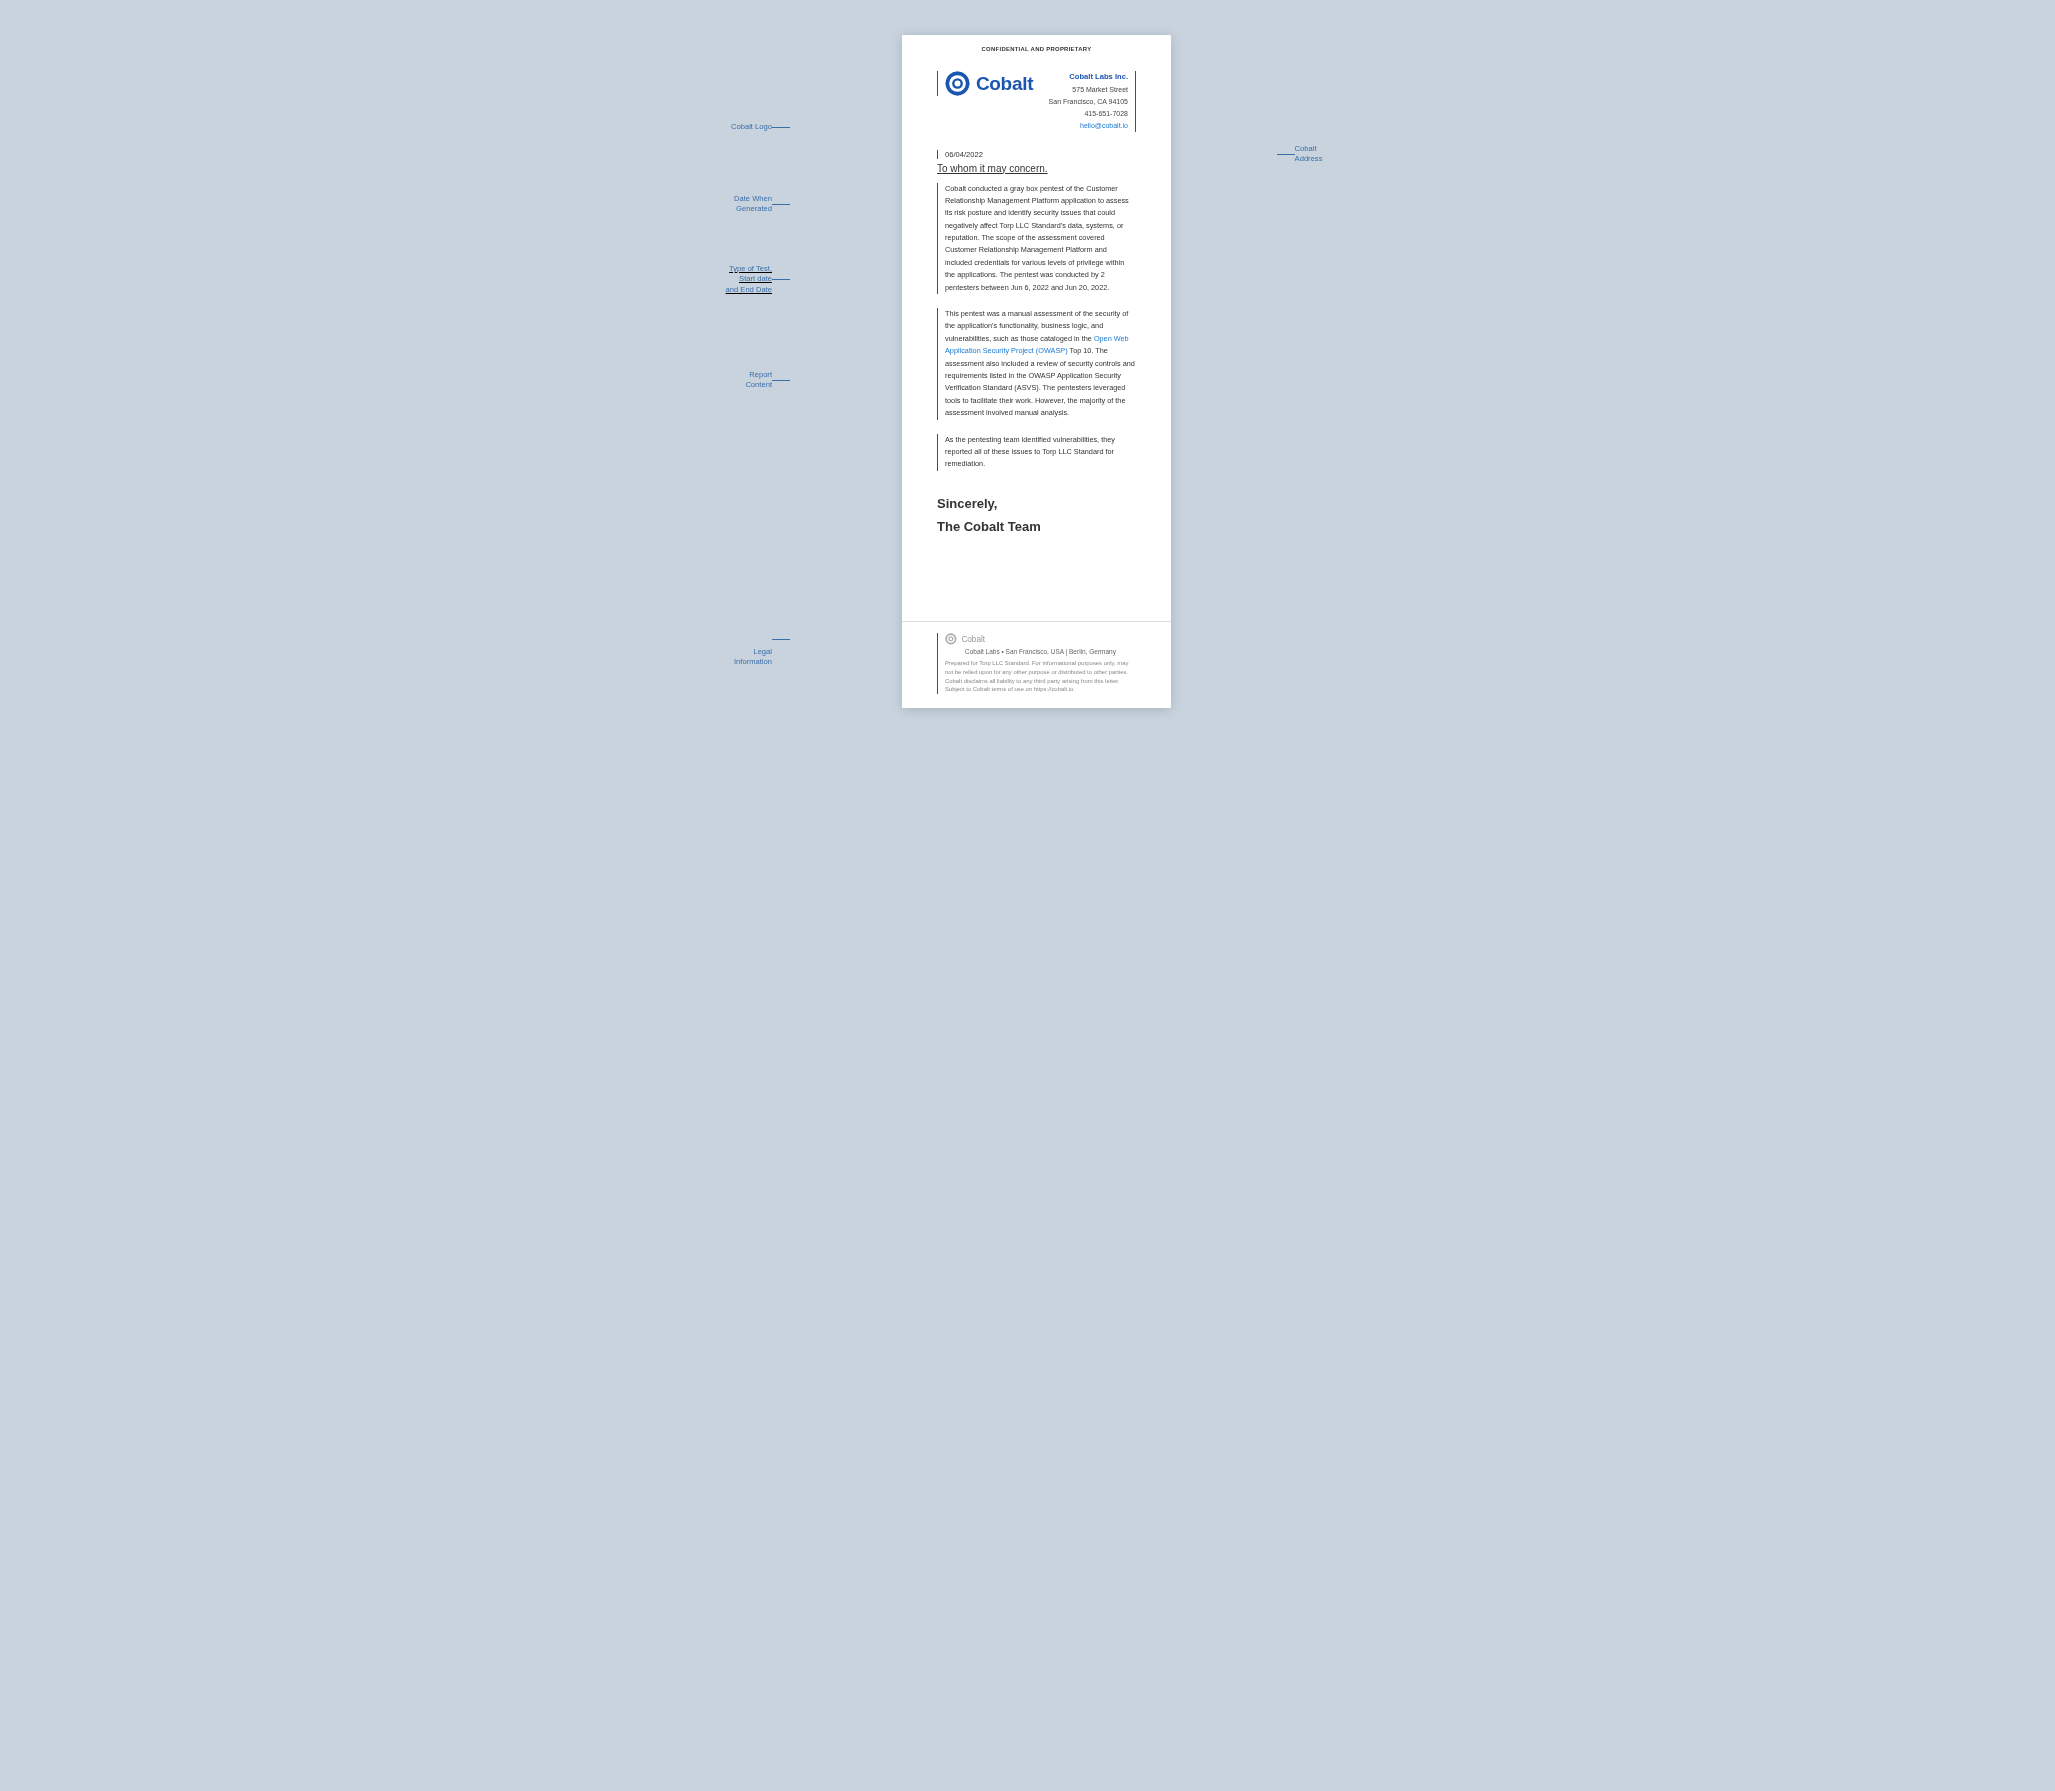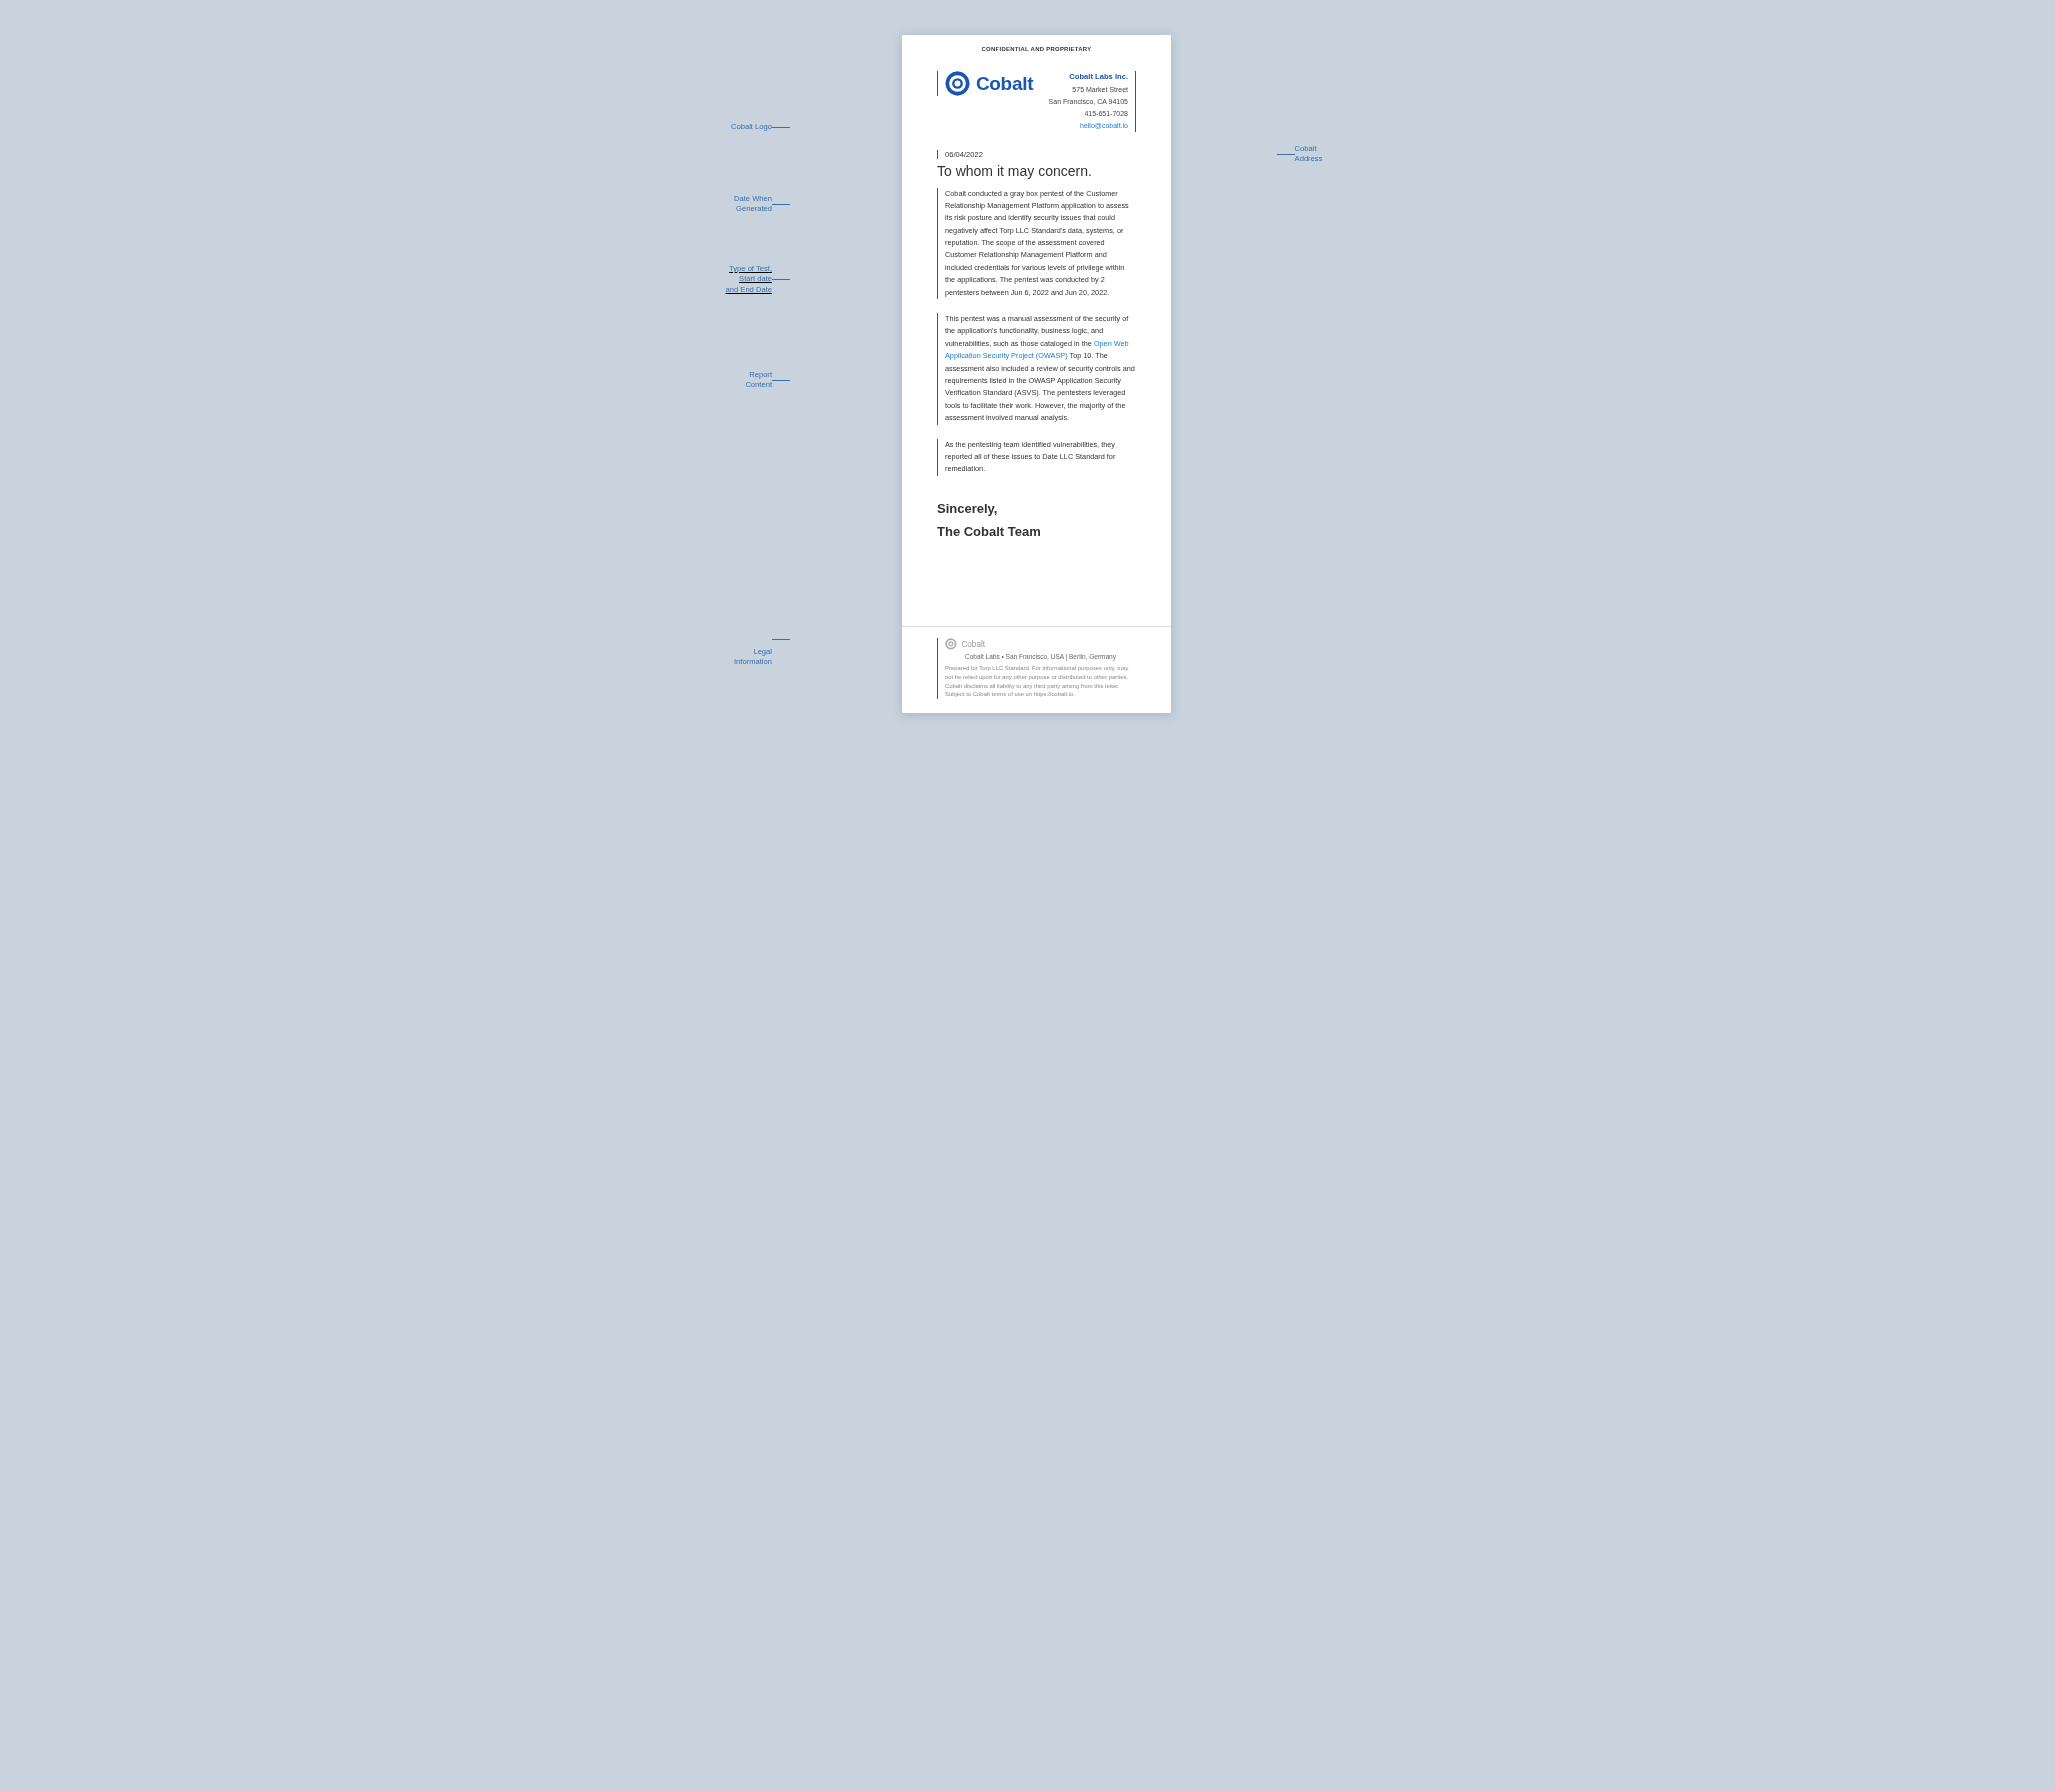--- a/index.html
+++ b/index.html
@@ -93,23 +93,24 @@
     .date-section {
       margin-bottom: 4px;
       font-size: 7.6px;
       color: #333;
       border-left: 1.2px solid #1a56b0;
       padding-left: 7px;
     }
 
     
     .salutation {
-      font-size: 14px;
+      font-size: 10px;
       color: #333;
       margin-bottom: 0;
+      text-decoration: underline;
     }
 
     
     .para-section {
       position: relative;
       margin-bottom: 14px;
       margin-top: 9px;
     }
 
     .para-section.bracketed {
@@ -335,21 +336,21 @@
         <p>Cobalt conducted a gray box pentest of the Customer Relationship Management Platform application to assess its risk posture and identify security issues that could negatively affect Torp LLC Standard's data, systems, or reputation. The scope of the assessment covered Customer Relationship Management Platform and included credentials for various levels of privilege within the applications. The pentest was conducted by 2 pentesters between Jun 6, 2022 and Jun 20, 2022.</p>
       </div>
 
       <div class="para-section bracketed">
         <p>
           <span>This pentest was a manual assessment of the security of the application's functionality, business logic, and vulnerabilities, such as those cataloged in the </span><a class="para-link" href="#">Open Web Application Security Project (OWASP)</a><span> Top 10. The assessment also included a review of security controls and requirements listed in the OWASP Application Security Verification Standard (ASVS). The pentesters leveraged tools to facilitate their work. However, the majority of the assessment involved manual analysis.</span>
         </p>
       </div>
 
       <div class="para-section bracketed">
-        <p>As the pentesting team identified vulnerabilities, they reported all of these issues to Date LLC Standard for remediation.</p>
+        <p>As the pentesting team identified vulnerabilities, they reported all of these issues to Torp LLC Standard for remediation.</p>
       </div>
 
       <div class="signoff">
         <div>Sincerely,</div>
         <div>The Cobalt Team</div>
       </div>
 
     </div>
 
     <div class="doc-footer">

